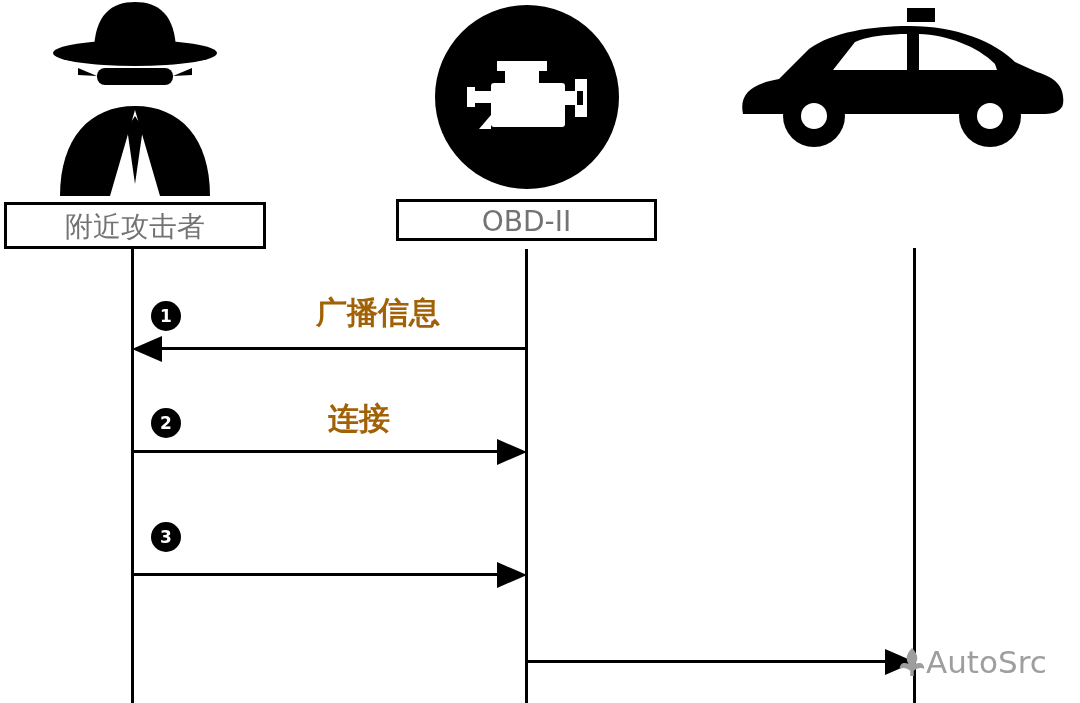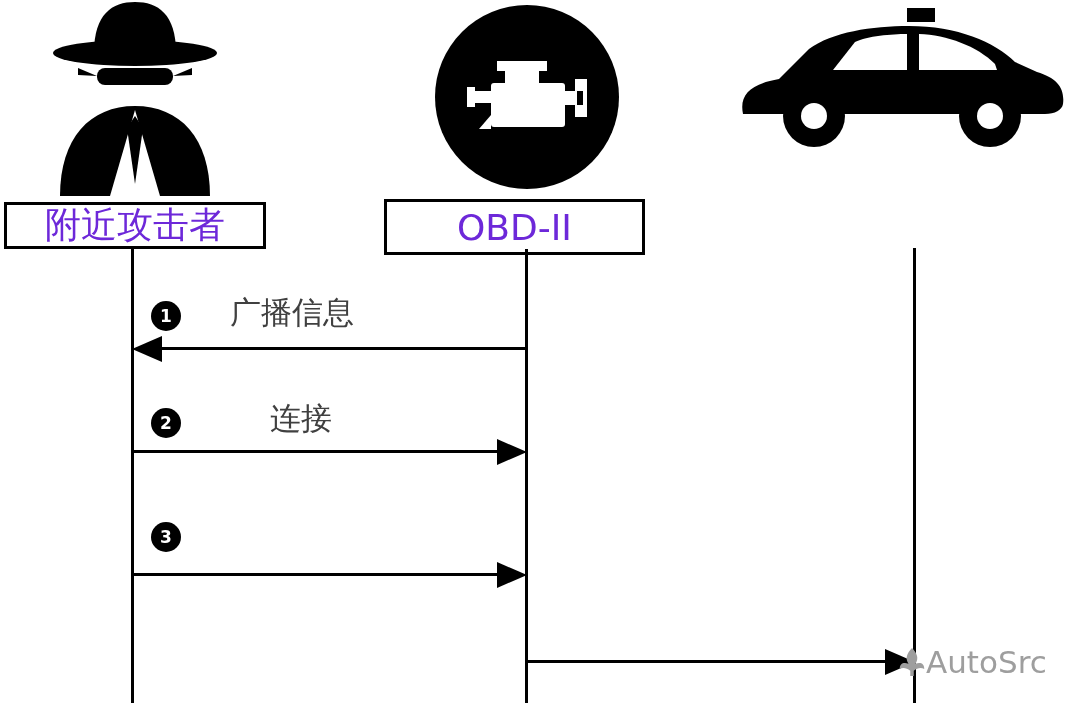--- a/index.html
+++ b/index.html
@@ -1,22 +1,22 @@
 <!DOCTYPE html>
 <html><head>
 <meta charset="utf-8">
 <style>
   html,body{margin:0;padding:0;background:#ffffff;}
   .canvas{position:relative;width:1080px;height:703px;background:#ffffff;
           font-family:"DejaVu Sans","Liberation Sans",sans-serif;overflow:hidden;}
   .abs{position:absolute;}
   .actor-box{position:absolute;box-sizing:border-box;border:3px solid #000;background:#fff;
-             display:flex;align-items:center;justify-content:center;font-size:36px;color:#6d28d9;}
+             display:flex;align-items:flex-end;justify-content:center;font-size:28px;color:#737373;}
   .lifeline{position:absolute;width:3px;background:#000;}
-  .msg-label{position:absolute;font-size:31px;color:#404040;text-align:left;white-space:nowrap;}
+  .msg-label{position:absolute;font-size:31px;color:#a16207;text-align:right;white-space:nowrap;font-weight:bold;}
   .bar{position:absolute;height:3px;background:#000;}
   .head-right{position:absolute;width:0;height:0;border-top:13px solid transparent;
               border-bottom:13px solid transparent;border-left:30px solid #000;}
   .head-left{position:absolute;width:0;height:0;border-top:13px solid transparent;
              border-bottom:13px solid transparent;border-right:30px solid #000;}
   .badge{position:absolute;width:30px;height:30px;border-radius:50%;background:#000;color:#fff;
          display:flex;align-items:center;justify-content:center;font-size:17px;font-weight:bold;}
   .watermark{position:absolute;display:flex;align-items:center;color:#9e9e9e;font-size:31px;}
 </style>
 </head>
@@ -61,21 +61,21 @@
     </g>
     <circle cx="77" cy="108" r="31" fill="#000"></circle>
     <circle cx="77" cy="108" r="13" fill="#fff"></circle>
     <circle cx="253" cy="108" r="31" fill="#000"></circle>
     <circle cx="253" cy="108" r="13" fill="#fff"></circle>
   </svg>
 
   <div class="actor-box" style="left:4px;top:202px;width:262px;height:47px">
     <span>附近攻击者</span>
   </div>
-  <div class="actor-box" style="left:384px;top:199px;width:261px;height:56px">
+  <div class="actor-box" style="left:396px;top:199px;width:261px;height:42px">
     <span>OBD-II</span>
   </div>
 
   <div class="lifeline" style="left:131px;top:249px;height:454px"></div>
   <div class="lifeline" style="left:525px;top:249px;height:454px"></div>
   <div class="lifeline" style="left:913px;top:248px;height:455px"></div>
 
   <div class="badge" style="left:151px;top:301px">
     <span>1</span>
   </div>

